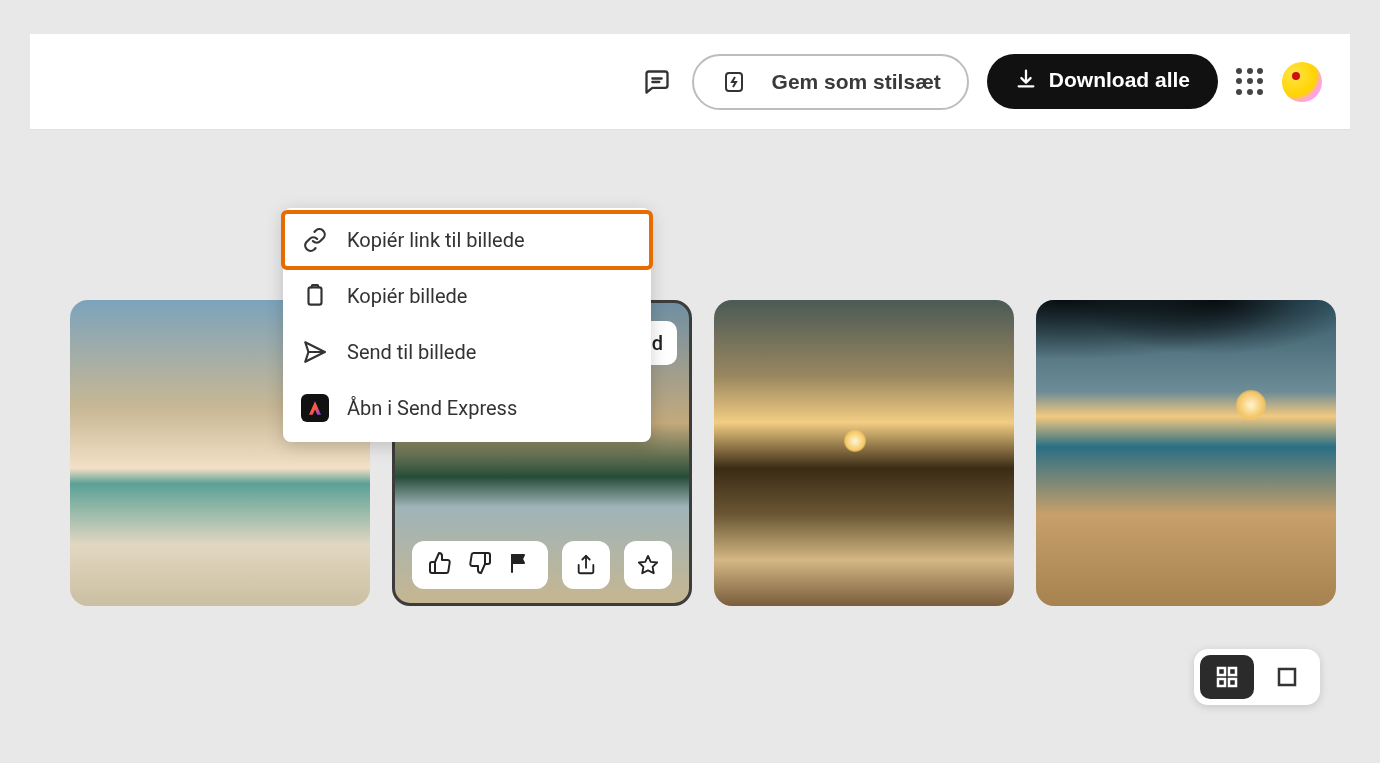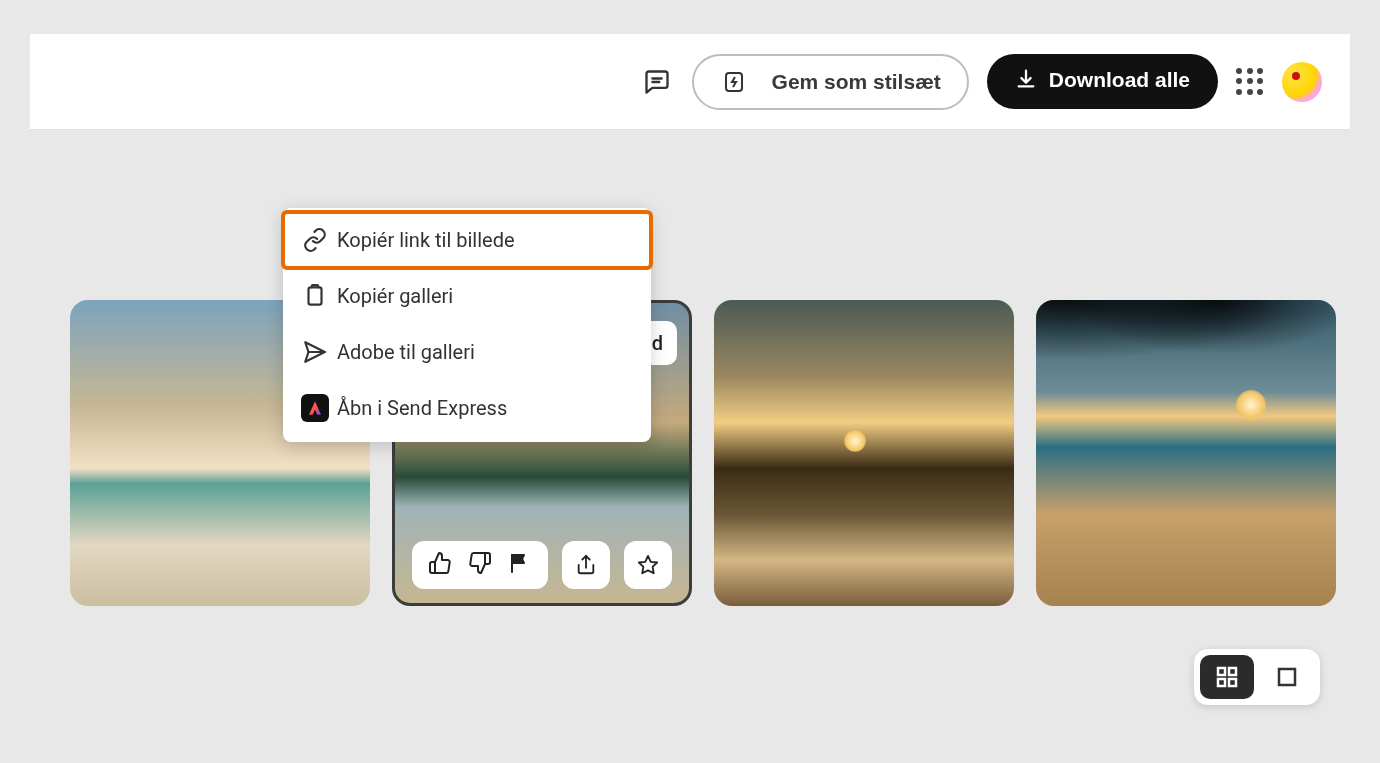--- a/index.html
+++ b/index.html
@@ -182,21 +182,21 @@
     width: 368px;
     background: #fff;
     border-radius: 8px;
     box-shadow: 0 4px 18px rgba(0,0,0,0.18);
     padding: 4px 0 6px 0;
     z-index: 50;
   }
   .menu-item {
     display: flex;
     align-items: center;
-    gap: 8px;
+    gap: 18px;
     padding: 14px 20px 14px 18px;
     font-size: 20px;
     color: #333;
     cursor: pointer;
   }
   .menu-item.highlight {
     outline: 4px solid #e86b00;
     outline-offset: -2px;
     border-radius: 4px;
   }
@@ -336,30 +336,30 @@
         </span>
         <span>Kopiér link til billede</span>
       </div>
       <div class="menu-item">
         <span class="menu-icon">
           <svg width="26" height="26" viewBox="0 0 24 24" fill="none" stroke="#333" stroke-width="2" stroke-linecap="round" stroke-linejoin="round">
               <rect x="6" y="4" width="12" height="16" rx="2"></rect>
               <path d="M9 4V3a1 1 0 0 1 1-1h4a1 1 0 0 1 1 1v1"></path>
             </svg>
         </span>
-        <span>Kopiér galleri</span>
+        <span>Kopiér billede</span>
       </div>
       <div class="menu-item">
         <span class="menu-icon">
           <svg width="26" height="26" viewBox="0 0 24 24" fill="none" stroke="#333" stroke-width="2" stroke-linecap="round" stroke-linejoin="round">
               <polygon points="3 3 21 12 3 21 6 12 3 3"></polygon>
               <line x1="6" y1="12" x2="21" y2="12"></line>
             </svg>
         </span>
-        <span>Adobe til galleri</span>
+        <span>Send til billede</span>
       </div>
       <div class="menu-item">
         <span class="adobe-express">
           <svg width="18" height="18" viewBox="0 0 24 24">
               <path d="M12 3 L20 21 H15 L12 14 L9 21 H4 Z" fill="url(#g)"></path>
               <defs>
                 <linearGradient id="g" x1="0" y1="0" x2="1" y2="1">
                   <stop offset="0" stop-color="#ff3da8"></stop>
                   <stop offset="0.5" stop-color="#ff5a3c"></stop>
                   <stop offset="1" stop-color="#7a3cff"></stop>

